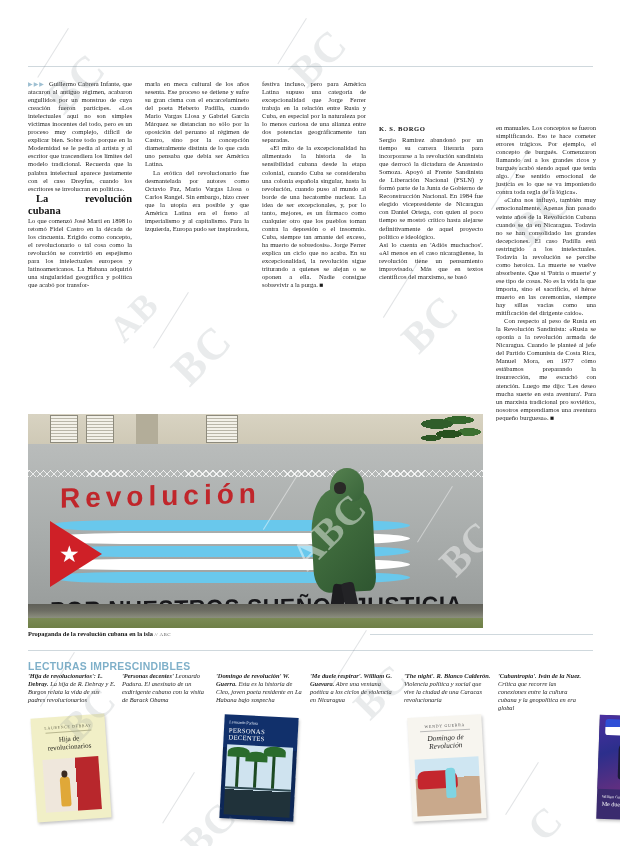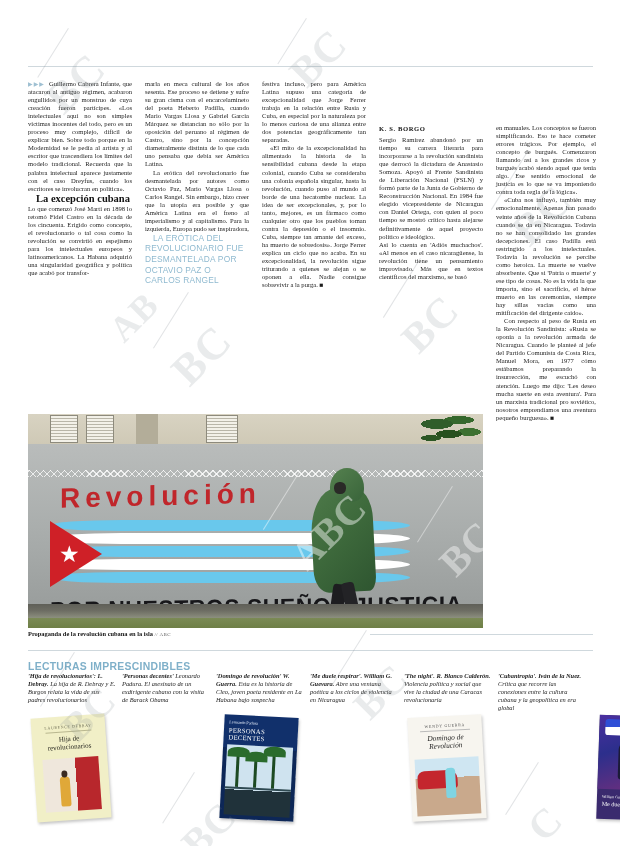--- a/index.html
+++ b/index.html
@@ -498,28 +498,27 @@
 <div class="page">
 
   <div class="mast-bottom-rule"></div>
 
   <div class="byline">K. S. BORGO</div>
 
   <div class="cols">
 
     <div class="col c1">
       <p class="arrowlead"><span class="arrows">▶▶▶</span><span>Guillermo Cabrera Infante, que atacaron al antiguo régimen, acabaron engullidos por un monstruo de cuya creación fueron partícipes. «Los intelectuales aquí no son simples víctimas inocentes del todo, pero es un proceso muy complejo, difícil de explicar bien. Sobre todo porque en la Modernidad se le pedía al artista y al escritor que trascendiera los límites del modelo tradicional. Recuerda que la palabra intelectual aparece justamente con el caso Dreyfus, cuando los escritores se involucran en política».</span></p>
-      <p class="subhead">La excepción cubana</p>
+      <p class="subhead">La revolución cubana</p>
       <p class="noind">Lo que comenzó José Martí en 1898 lo retomó Fidel Castro en la década de los cincuenta. Erigido como concepto, el revolucionario o tal cosa como la revolución se convirtió en espejismo para los intelectuales europeos y latinoamericanos. La Habana adquirió una singularidad geográfica y política que acabó por transfor-</p>
     </div>
 
     <div class="col c2">
       <p class="noind">marla en meca cultural de los años sesenta. Ese proceso se detiene y sufre su gran cisma con el encarcelamineto del poeta Heberto Padilla, cuando Mario Vargas Llosa y Gabriel García Márquez se distancian no sólo por la oposición del peruano al régimen de Castro, sino por la concepción diametralmente distinta de lo que cada uno pensaba que debía ser América Latina.</p>
       <p>La erótica del revolucionario fue desmantelada por autores como Octavio Paz, Mario Vargas Llosa o Carlos Rangel. Sin embargo, hizo creer que la utopía era posible y que América Latina era el freno al imperialismo y al capitalismo. Para la izquierda, Europa  pudo ser inspiradora,</p>
-      <p class="pullquote">LA ERÓTICA DEL REVOLUCIONARIO FUE DESMANTELADA POR OCTAVIO PAZ O CARLOS RANGEL</p>
     </div>
 
     <div class="col c3">
       <p class="noind">festiva incluso, pero para América Latina supuso una categoría de excepcionalidad que Jorge Ferrer trabaja en la relación entre Rusia y Cuba, en especial por la naturaleza por lo menos curiosa de una alianza entre dos potencias geográficamente tan separadas.</p>
       <p>«El mito de la excepcionalidad ha alimentado la historia de la sensibilidad cubana desde la etapa colonial, cuando Cuba se consideraba una colonia española singular, hasta la revolución, cuando puso al mundo al borde de una hecatombe nuclear. La idea de ser excepcionales, y, por lo tanto, mejores, es un fármaco como cualquier otro que los pueblos toman contra la depresión o el insomnio. Cuba, siempre tan amante del exceso, ha muerto de sobredosis». Jorge Ferrer explica un ciclo que no acaba. En su excepcionalidad, la revolución sigue triturando a quienes se alejan o se oponen a ella. Nadie consigue sobrevivir a la purga. ■</p>
     </div>
 
     <div class="col c4">
       <p class="noind">Sergio Ramírez abandonó por un tiempo su carrera literaria para incorporarse a la revolución sandinista que derrocó la dictadura de Anastasio Somoza. Apoyó al Frente Sandinista de Liberación Nacional (FSLN) y formó parte de la Junta de Gobierno de Reconstrucción Nacional. En 1984 fue elegido vicepresidente de Nicaragua con Daniel Ortega, con quien al poco tiempo se mostró crítico hasta alejarse definitivamente de aquel proyecto político e ideológico.</p>
       <p class="noind">Así lo cuenta en 'Adiós muchachos'. «Al menos en el caso nicaragüense, la revolución tiene un pensamiento improvisado. Más que en textos científicos del marxismo, se basó</p>

